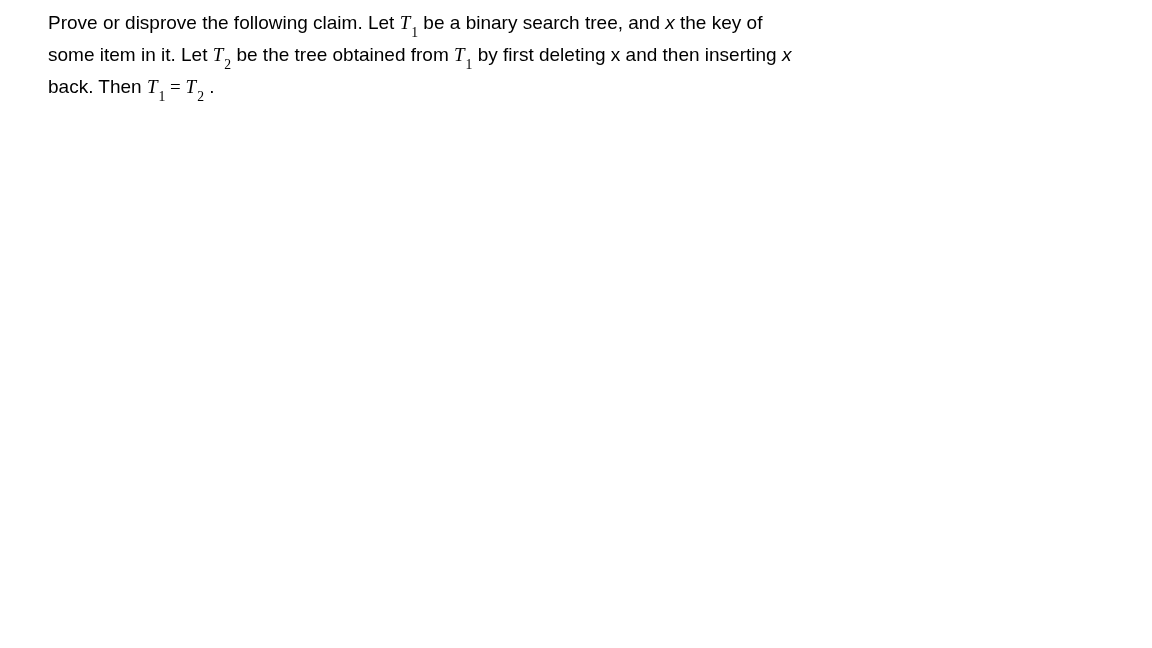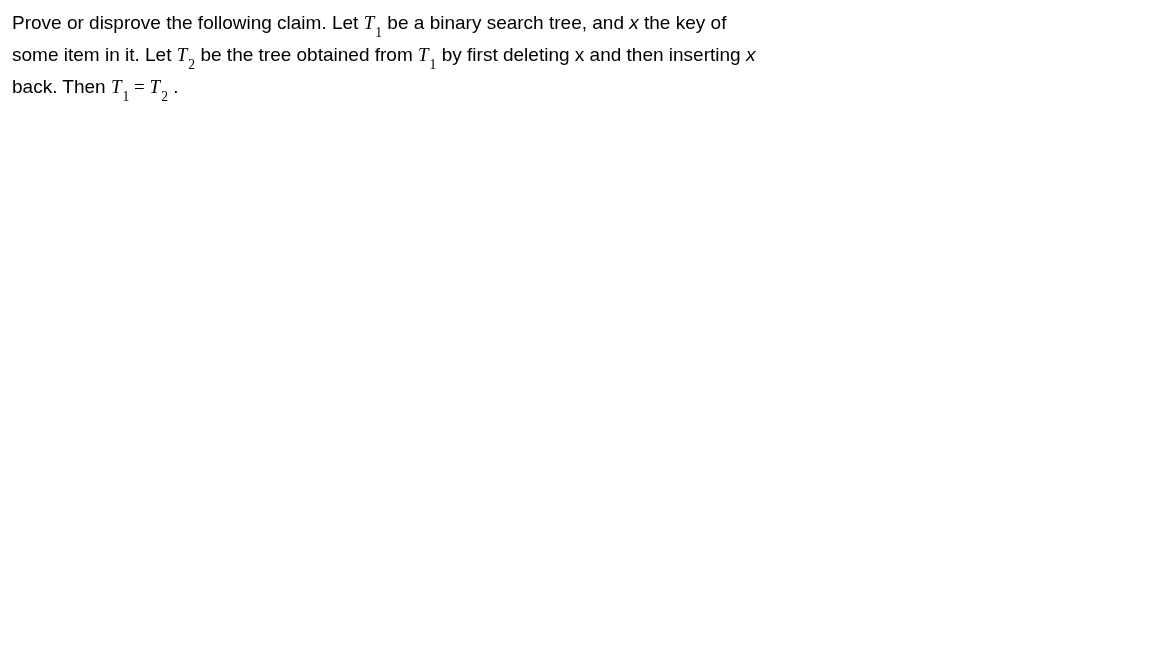--- a/index.html
+++ b/index.html
@@ -9,20 +9,21 @@
       font-size: 19px;
       color: #000;
       background: #fff;
       line-height: 1.55;
       width: 1152px;
       height: 648px;
       box-sizing: border-box;
     }
     .problem-text {
       max-width: 750px;
+      margin-left: 36px;
     }
     .math-var {
       font-family: "Times New Roman", Times, serif;
       font-style: italic;
       font-size: 19px;
     }
     .math-upright {
       font-family: "Times New Roman", Times, serif;
       font-style: normal;
       font-size: 19px;

